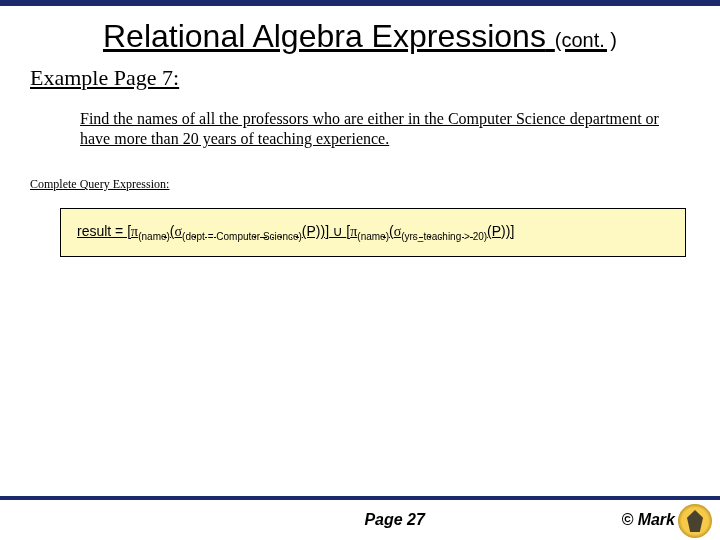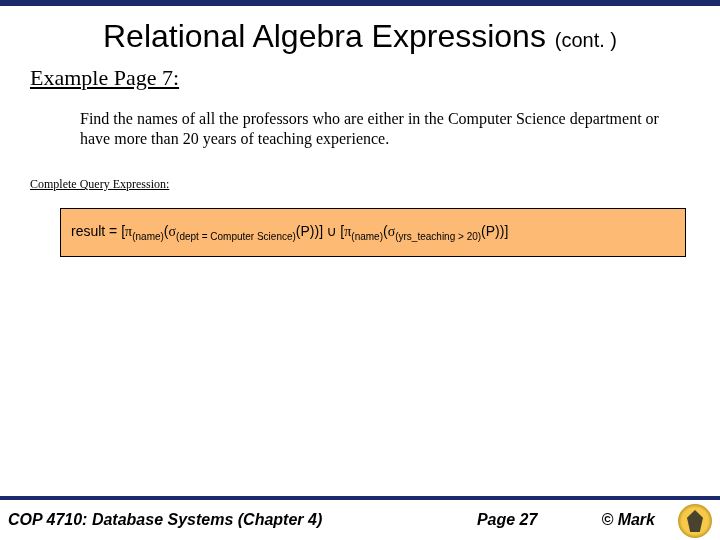--- a/index.html
+++ b/index.html
@@ -9,20 +9,21 @@
     background: #fff;
     font-family: Arial, Helvetica, sans-serif;
     position: relative;
     overflow: hidden;
   }
   .slide {
     width: 720px;
     height: 540px;
     position: relative;
     border-top: 6px solid #1a2a6c;
+    text-decoration: underline;
   }
   .title {
     font-size: 32px;
     font-weight: normal;
     text-align: center;
     margin-top: 12px;
     color: #000;
     font-family: Arial, sans-serif;
   }
   .title .cont {
@@ -40,24 +41,24 @@
     font-family: "Times New Roman", serif;
     line-height: 1.25;
   }
   .expr-label {
     font-size: 12px;
     text-decoration: underline;
     margin: 28px 0 0 30px;
     font-family: "Times New Roman", serif;
   }
   .formula-box {
-    background: #fdba74;
+    background: #fef9c3;
     border: 1px solid #000;
     margin: 16px 34px 0 60px;
-    padding: 14px 10px;
+    padding: 14px 16px;
     font-family: Arial, sans-serif;
     font-size: 14px;
     white-space: nowrap;
     overflow: hidden;
   }
   .formula-box .op { font-family: "Times New Roman", serif; }
   .sub { font-size: 10px; vertical-align: sub; }
   .or-label {
     font-size: 16px;
     margin: 18px 0 0 30px;
@@ -73,21 +74,21 @@
     display: flex;
     align-items: center;
     padding: 0 8px;
     font-family: Arial, sans-serif;
     font-weight: bold;
     font-style: italic;
     font-size: 16px;
   }
   .footer .left { flex: 1.7; }
   .footer .mid { flex: 1; text-align: right; }
-  .footer .right { flex: 0.6; text-align: right; padding-right: 57px; }
+  .footer .right { flex: 0.6; text-align: right; padding-right: 37px; }
   .logo {
     position: absolute;
     right: 8px;
     bottom: 2px;
     width: 34px;
     height: 34px;
     background: radial-gradient(circle at 50% 50%, #f7c948 55%, #c49b2a 70%, #8a6a1a 100%);
     border-radius: 50%;
   }
   .logo::after{
@@ -116,19 +117,18 @@
 
   <div class="expr-label">Complete Query Expression:</div>
 
   <div class="formula-box">
     <span>result = [</span><span class="op">π</span><span class="sub">(name)</span><span>(</span><span class="op">σ</span><span class="sub">(dept = Computer Science)</span><span>(P))]</span><span class="op"> ∪ </span><span>[</span><span class="op">π</span><span class="sub">(name)</span><span>(</span><span class="op">σ</span><span class="sub">(yrs_teaching &gt; 20)</span><span>(P))]</span>
   </div>
 
 
 
   <div class="footer">
-    <div class="left">COP 4710: Database Systems  (Chapter 4)</div>
     <div class="mid">Page 27</div>
     <div class="right">© Mark</div>
   </div>
   <div class="logo"></div>
 
 </div>
 
 </body></html>

